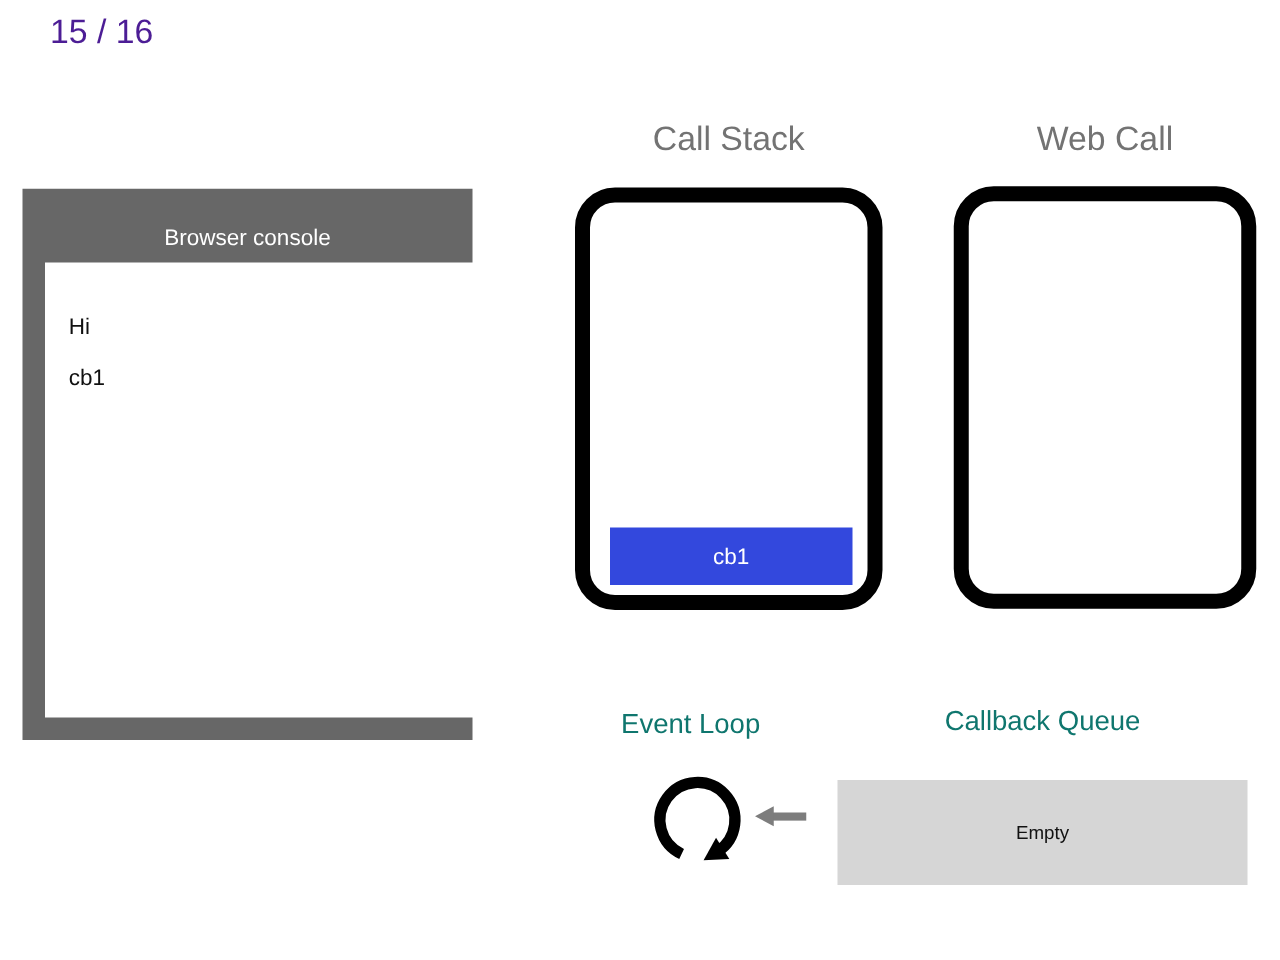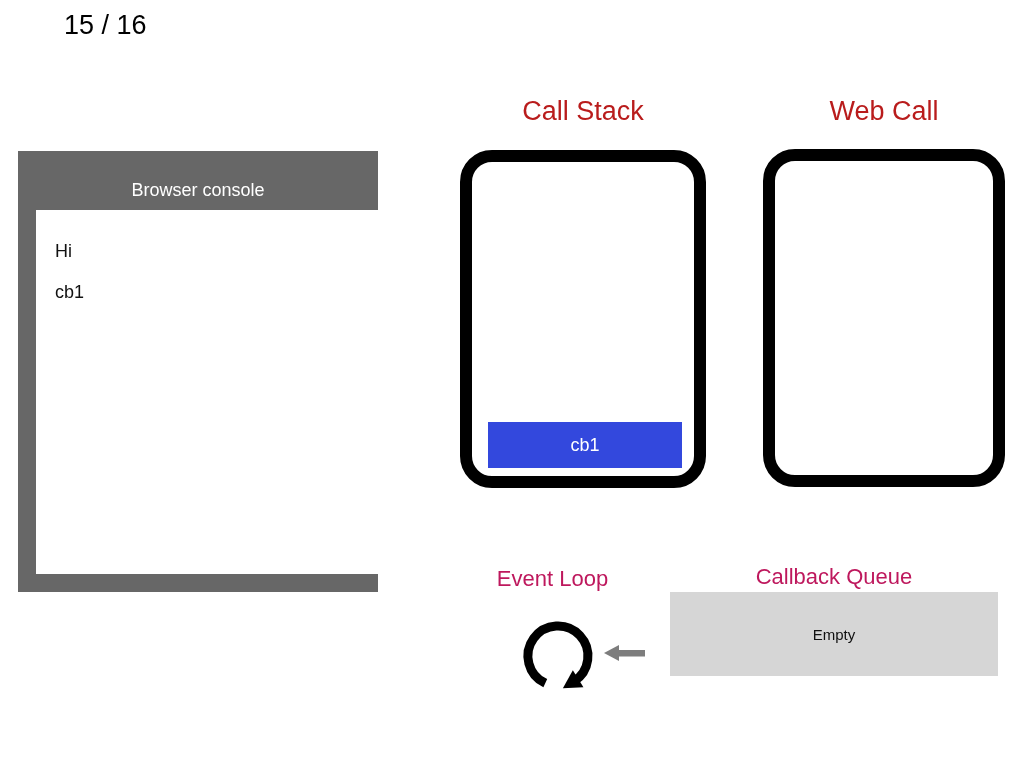--- a/index.html
+++ b/index.html
@@ -10,32 +10,31 @@
     width: 1024px;
     height: 768px;
     background: #ffffff;
     overflow: hidden;
   }
   .abs { position: absolute; }
 
   .page-counter {
     left: 40px; top: 10px;
     font-size: 27px;
-    color: #000000;
-    margin-left: 24px;
+    color: #4c1d95;
   }
 
   .section-title {
     font-size: 27px;
-    color: #b91c1c;
+    color: #737373;
     text-align: center;
   }
   .sub-title {
     font-size: 22px;
-    color: #be185d;
+    color: #0f766e;
     text-align: center;
   }
 
   
   .console-panel {
     left: 18px; top: 151px;
     width: 360px; height: 441px;
     background: #676767;
   }
   .console-title {
@@ -43,21 +42,21 @@
     left: 0; top: 29px; width: 100%;
     text-align: center;
     color: #ffffff;
     font-size: 18px;
   }
   .console-output {
     position: absolute;
     left: 18px; top: 59px;
     width: 366px; height: 364px;
     background: #ffffff;
-    padding: 21px 0 0 19px;
+    padding: 31px 0 0 19px;
   }
   .console-line {
     font-size: 18px;
     line-height: 41px;
     color: #111111;
   }
 
   
   .rounded-box {
     border: 12px solid #000000;
@@ -76,21 +75,21 @@
     display: flex;
     align-items: center;
     justify-content: center;
   }
 
   
   .event-loop-title { left: 455px; top: 566px; width: 195px; }
   .callback-queue-title { left: 668px; top: 564px; width: 332px; }
 
   .queue-box {
-    left: 670px; top: 592px;
+    left: 670px; top: 624px;
     width: 328px; height: 84px;
     background: #d6d6d6;
     display: flex;
     align-items: center;
     justify-content: center;
   }
   .queue-status {
     font-size: 15px;
     color: #111111;
   }

